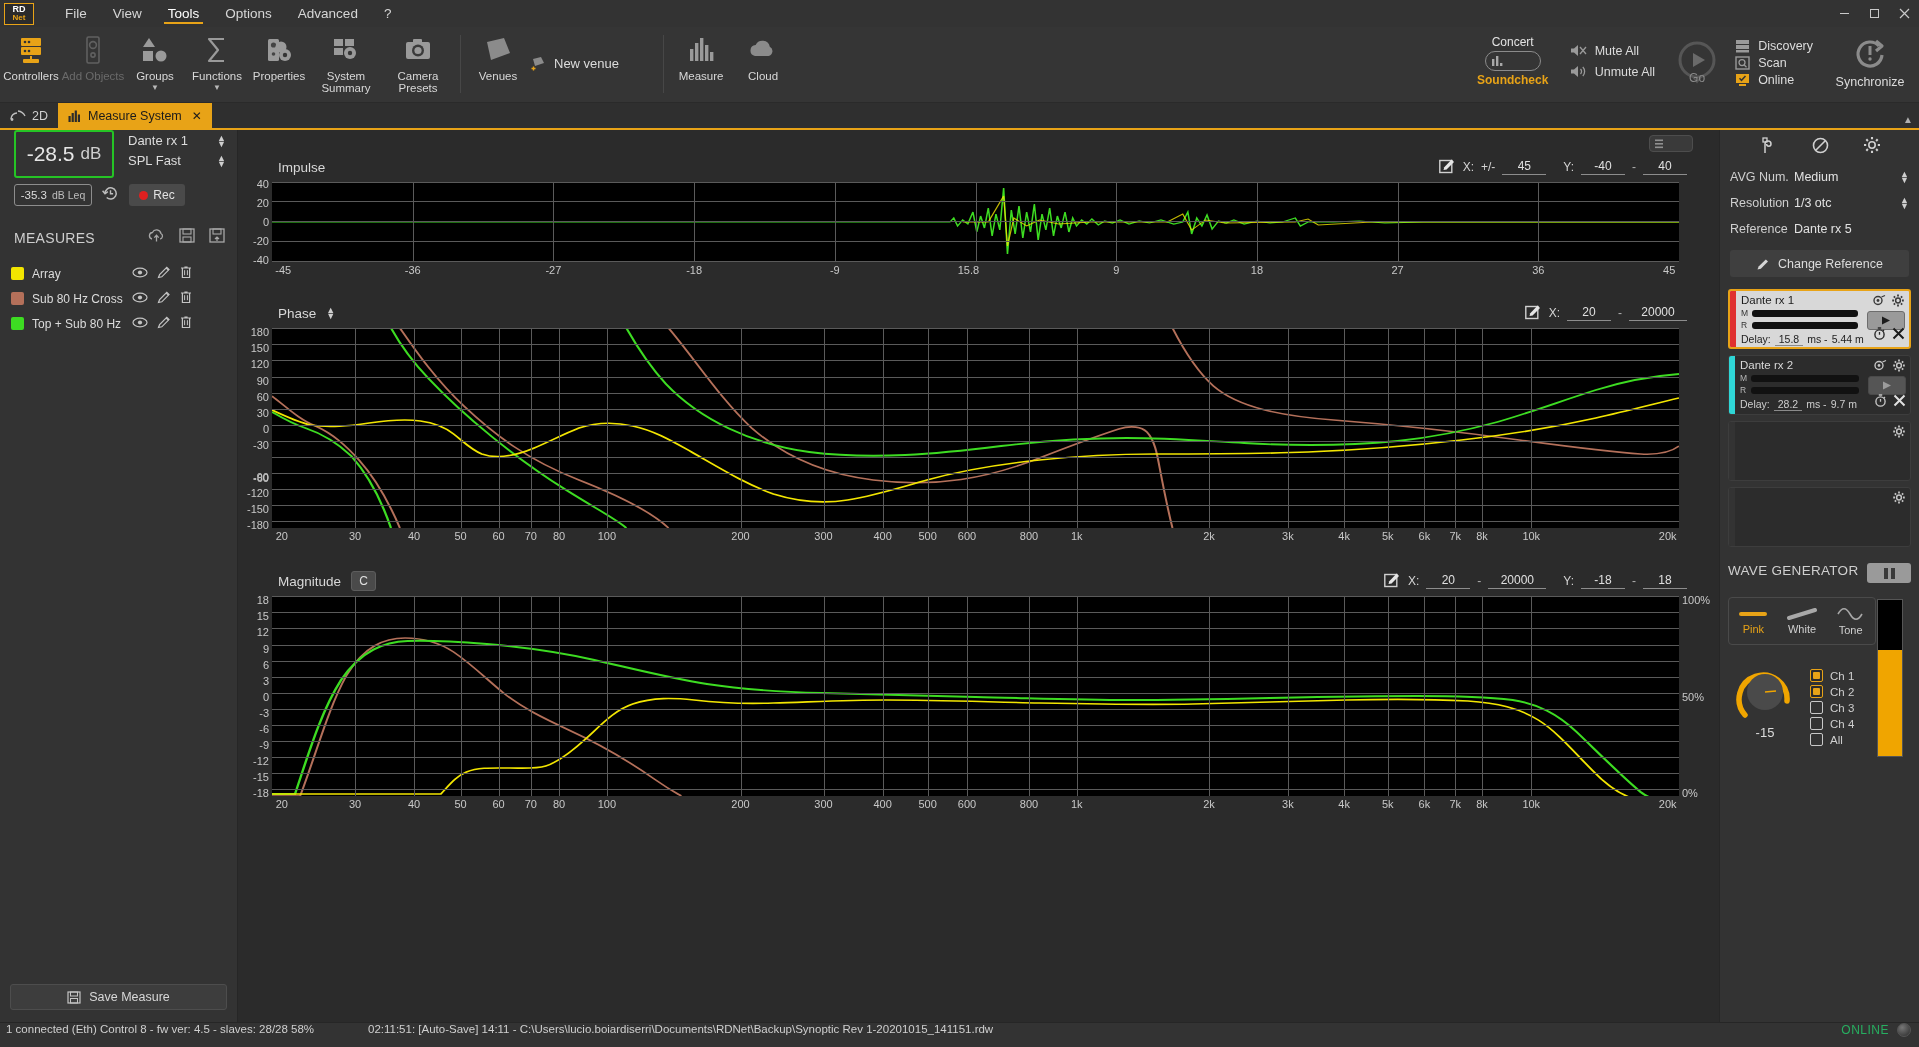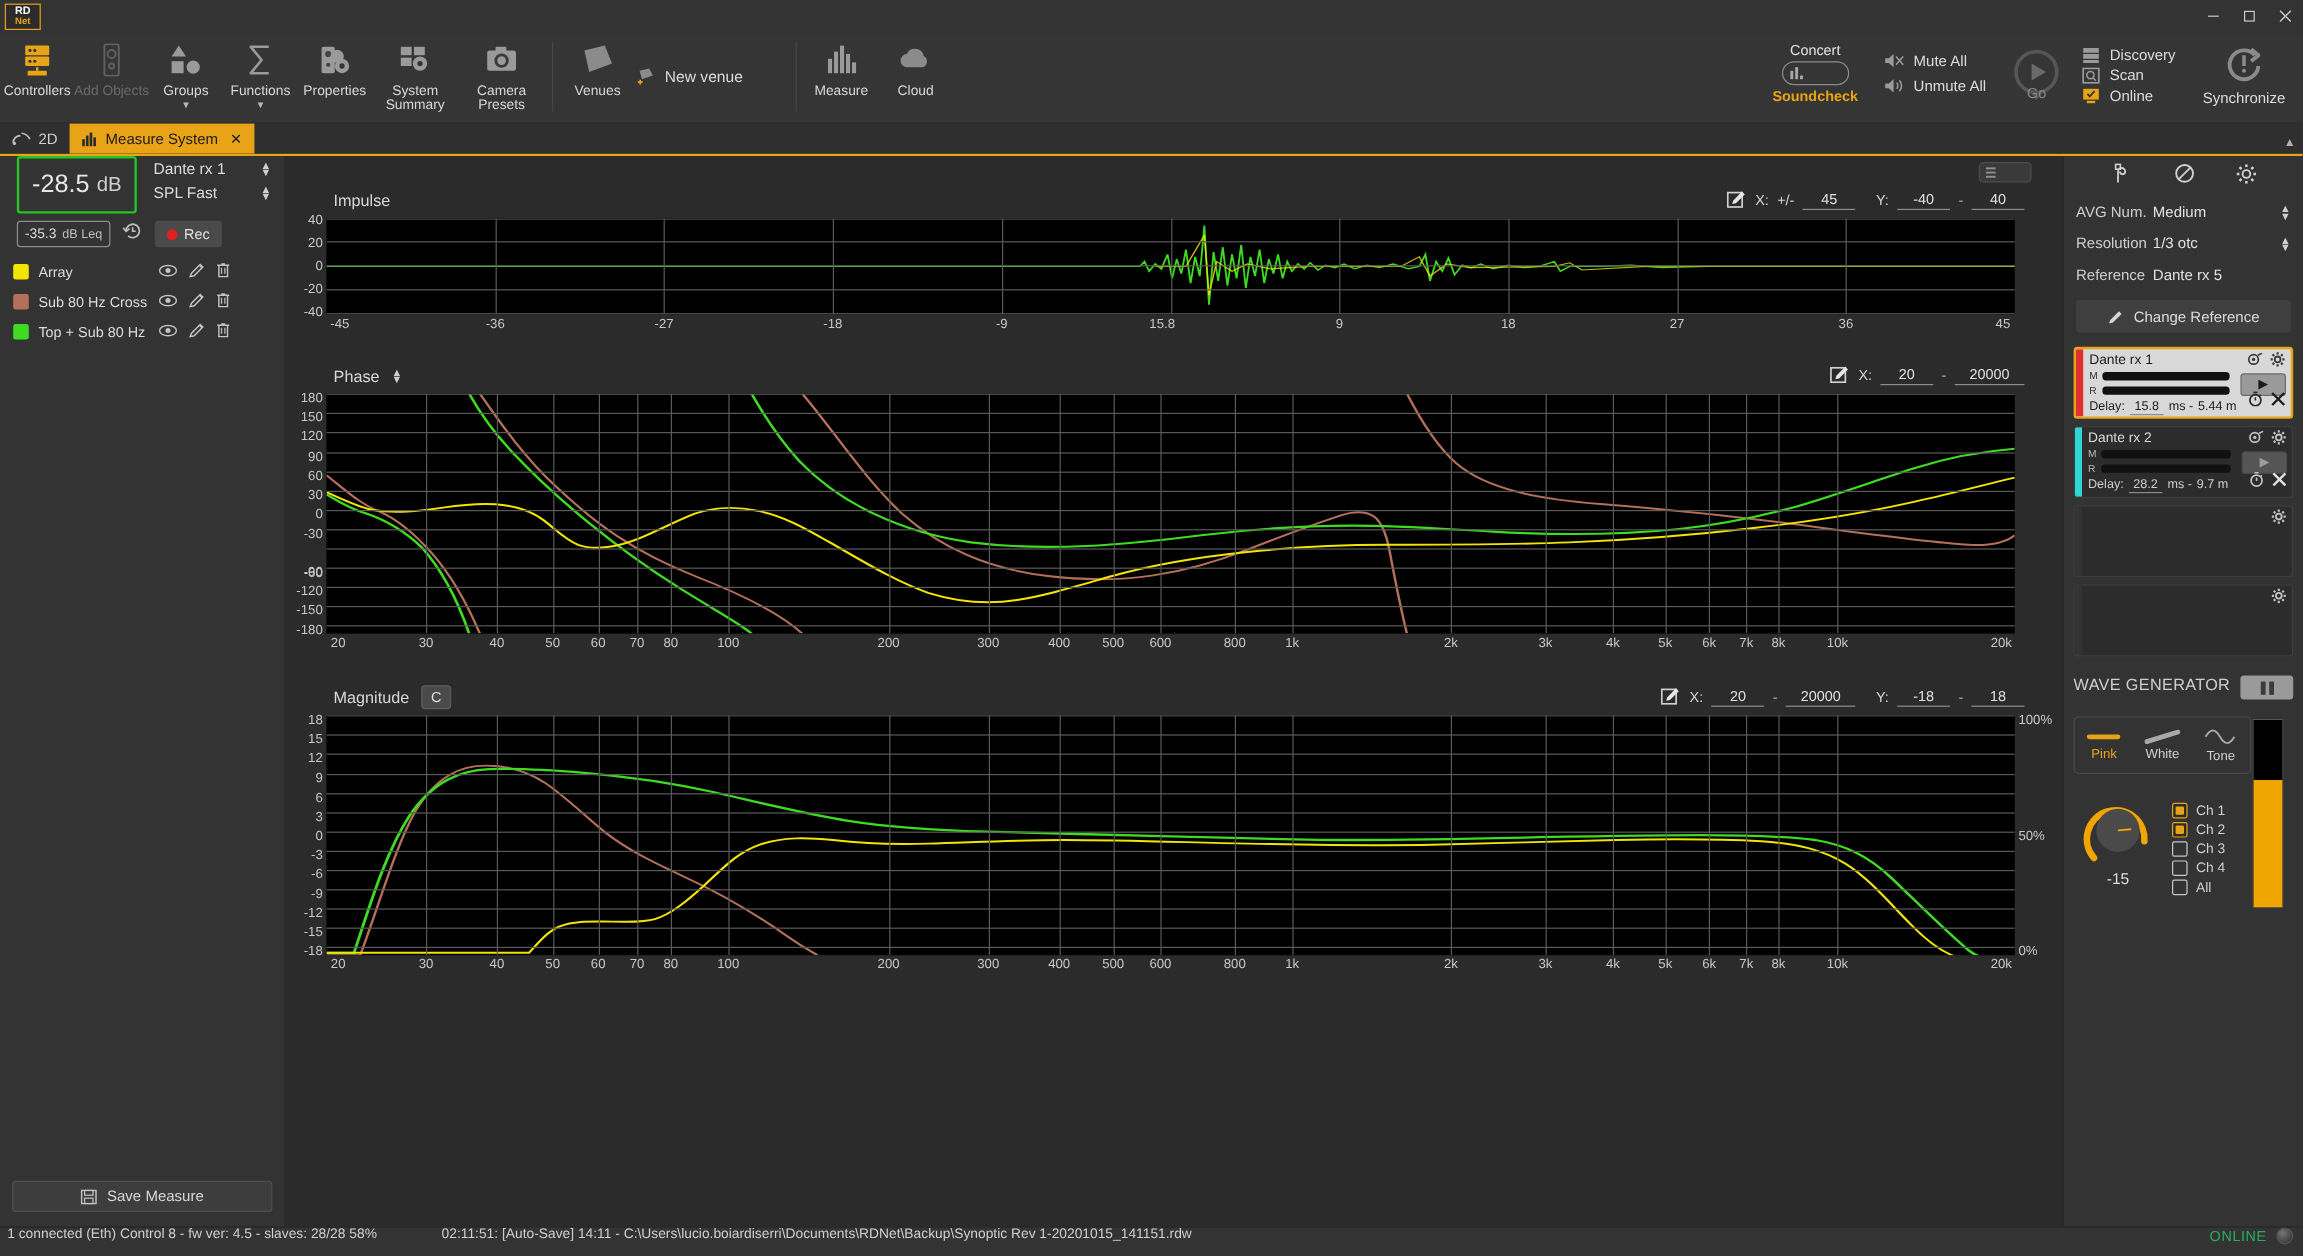--- a/index.html
+++ b/index.html
@@ -179,20 +179,28 @@
 </head>
 <body>
 
 <div class="app">
 
   <div class="titlebar">
     <div class="logo">
       <span class="l1">RD</span>
       <span class="l2">Net</span>
     </div>
+    <div class="menu">
+      <div class="menu-item">File</div>
+      <div class="menu-item">View</div>
+      <div class="menu-item active">Tools</div>
+      <div class="menu-item">Options</div>
+      <div class="menu-item">Advanced</div>
+      <div class="menu-item">?</div>
+    </div>
     <div class="wincontrols">
       <div class="wc">
         <svg width="11" height="11" viewBox="0 0 11 11">
             <rect x="1" y="5" width="9" height="1" fill="#c9c9c9"></rect>
           </svg>
       </div>
       <div class="wc">
         <svg width="11" height="11" viewBox="0 0 11 11">
             <rect x="1.5" y="1.5" width="8" height="8" fill="none" stroke="#c9c9c9" stroke-width="1"></rect>
           </svg>
@@ -473,20 +481,43 @@
             <path d="M0.6 5.8 L3 8.8 L5.8 6.6" fill="none" stroke="#bdbdbd" stroke-width="1.5"></path>
             <path d="M8.5 5.3 v3.4 h2.6" fill="none" stroke="#bdbdbd" stroke-width="1.4"></path>
           </svg>
         </div>
         <div class="recbtn">
           <span class="recdot"></span>
           <span>Rec</span>
         </div>
       </div>
 
+      <div class="meas-head">
+        <span class="t">MEASURES</span>
+        <span>
+          <svg width="17" height="15" viewBox="0 0 17 15">
+            <path d="M4 11 a3.3 3.3 0 0 1 0.4 -6.5 a4.6 4.6 0 0 1 8.6 1 a3 3 0 0 1 -0.8 5.5" fill="none" stroke="#a8a8a8" stroke-width="1.3"></path>
+            <path d="M8.5 13.5 v-6 M6.3 9.6 L8.5 7.3 L10.7 9.6" fill="none" stroke="#a8a8a8" stroke-width="1.3"></path>
+          </svg>
+        </span>
+        <span>
+          <svg width="16" height="15" viewBox="0 0 16 15">
+            <rect x="1" y="1" width="14" height="13" fill="none" stroke="#a8a8a8" stroke-width="1.3"></rect>
+            <rect x="4" y="1" width="8" height="5" fill="none" stroke="#a8a8a8" stroke-width="1.1"></rect>
+            <rect x="4" y="9" width="8" height="5" fill="none" stroke="#a8a8a8" stroke-width="1.1"></rect>
+          </svg>
+        </span>
+        <span>
+          <svg width="16" height="15" viewBox="0 0 16 15">
+            <rect x="1" y="1" width="14" height="13" fill="none" stroke="#a8a8a8" stroke-width="1.3"></rect>
+            <rect x="4" y="1" width="8" height="5" fill="none" stroke="#a8a8a8" stroke-width="1.1"></rect>
+            <path d="M8 13 v-4 M6 11 L8 9 L10 11" fill="none" stroke="#a8a8a8" stroke-width="1.2"></path>
+          </svg>
+        </span>
+      </div>
 
       <div class="meas-list">
         <div class="meas-item">
           <span class="swatch" style="background:#f2e500"></span>
           <span class="nm">Array</span>
           <span class="meas-acts">
             <span>
               <svg width="16" height="11" viewBox="0 0 16 11">
                   <ellipse cx="8" cy="5.5" rx="7" ry="4.3" fill="none" stroke="#c4c4c4" stroke-width="1.2"></ellipse>
                   <circle cx="8" cy="5.5" r="2.1" fill="#c4c4c4"></circle>

